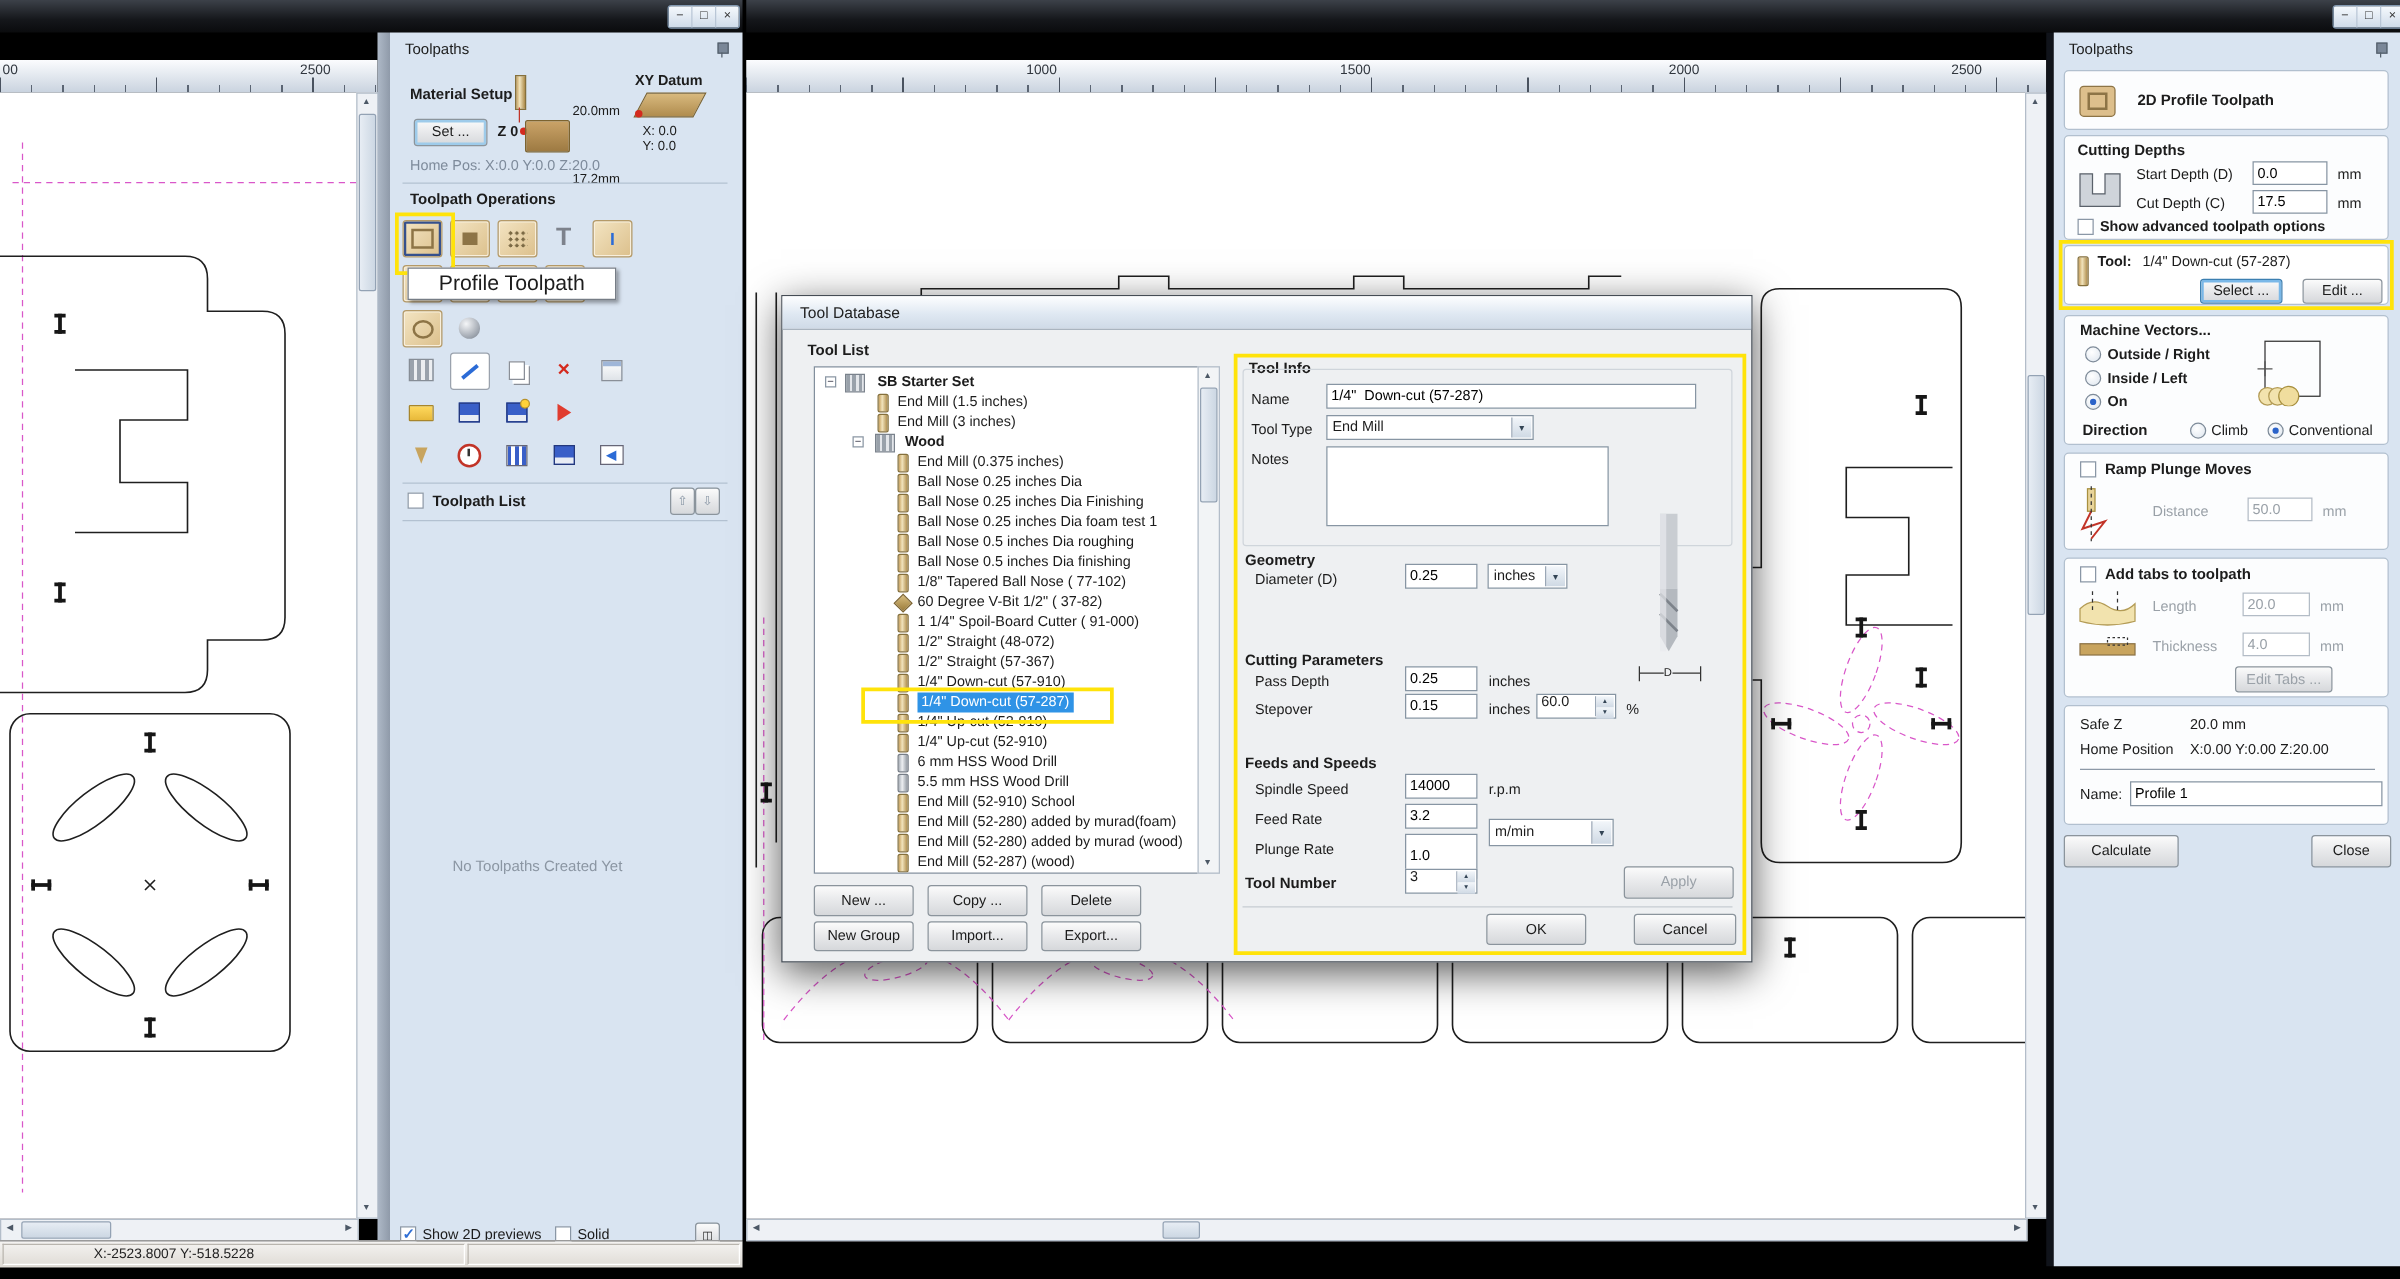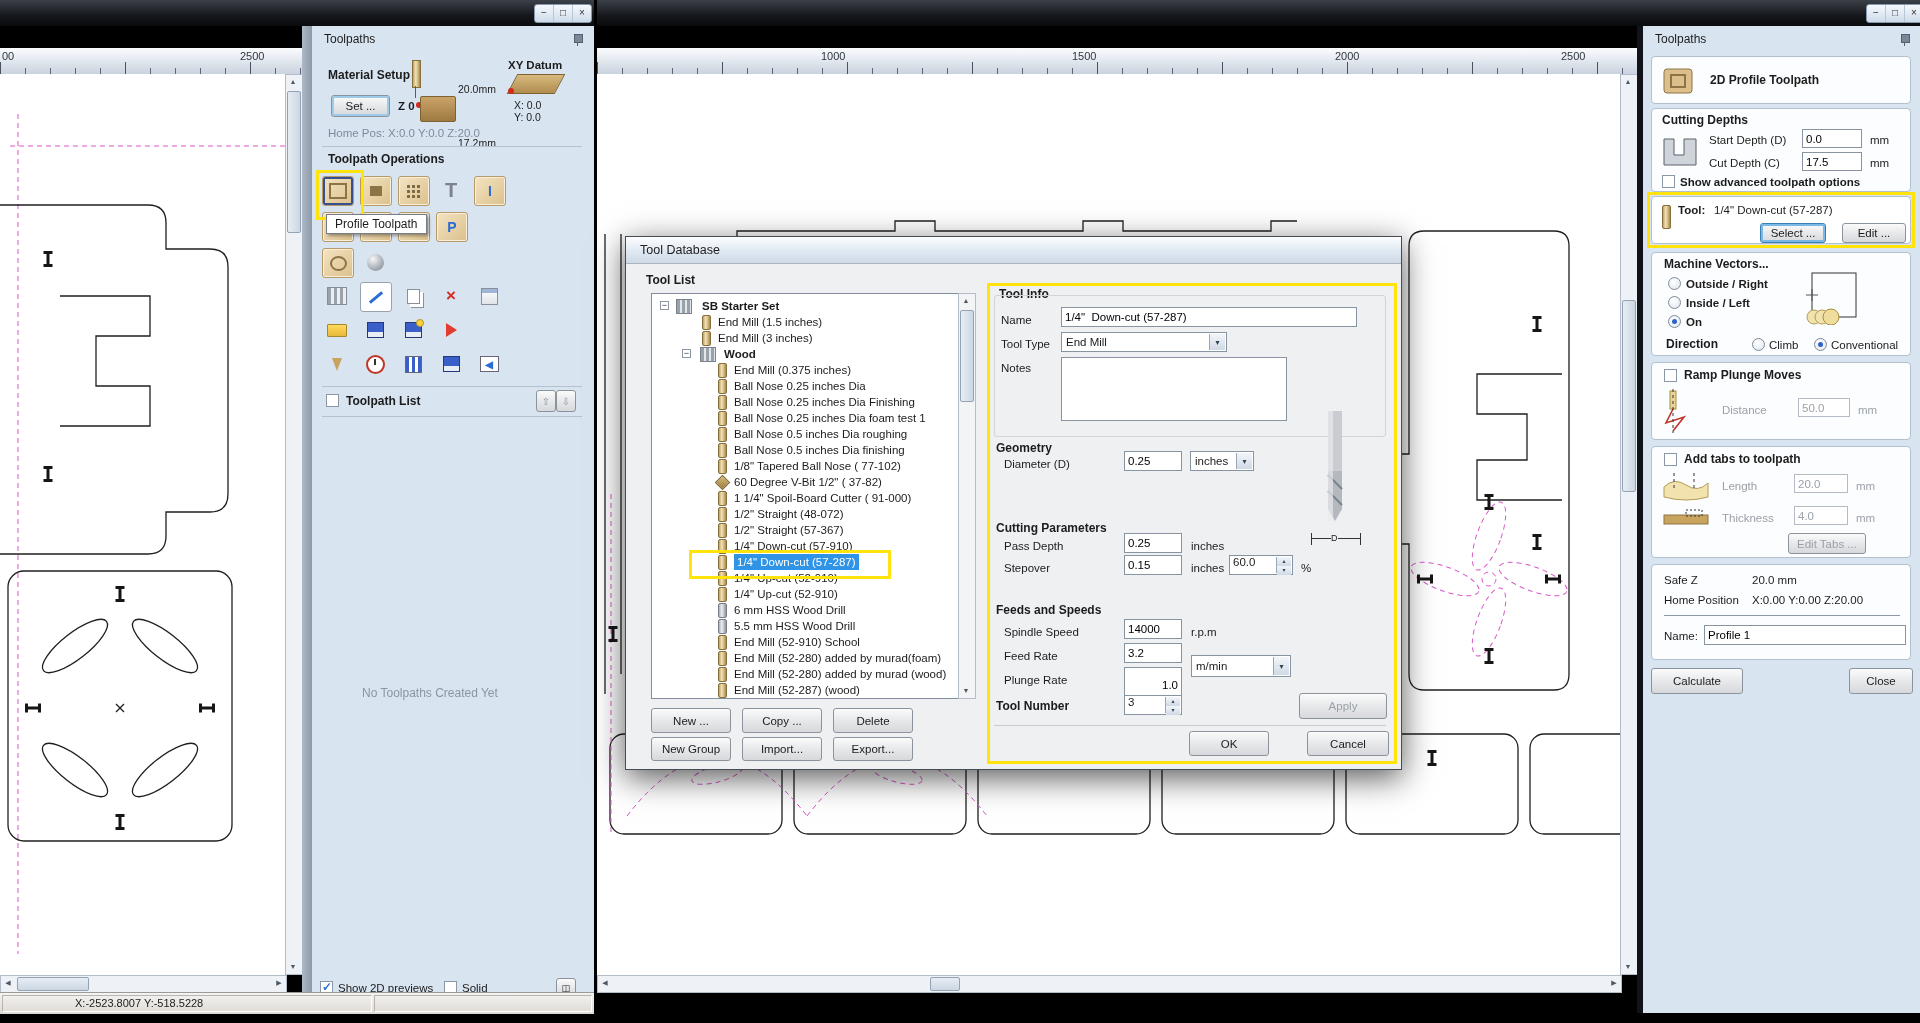--- a/index.html
+++ b/index.html
@@ -50,21 +50,21 @@
   .spn{position:absolute;right:1px;top:1px;bottom:1px;width:14px;display:flex;flex-direction:column;
       border-left:1px solid #9aa7b6;}
   .spn span{flex:1;font-size:6px;line-height:9px;text-align:center;color:#345;background:linear-gradient(#f2f6fa,#cfd9e4);}
   .cb{position:absolute;width:13px;height:13px;background:#fff;border:1px solid #8a97a6;box-sizing:border-box;}
   .cb.on::after{content:"\2713";position:absolute;left:1px;top:-2px;font-size:12px;color:#2f6fd6;font-weight:bold;}
   .rd{position:absolute;width:13px;height:13px;border-radius:50%;box-sizing:border-box;
       border:1px solid #7e8b99;background:radial-gradient(circle at 40% 35%,#fff,#dde5ee);}
   .rd.on::after{content:"";position:absolute;left:3px;top:3px;width:5px;height:5px;border-radius:50%;background:#2b63c9;}
   .hl{position:absolute;border:3px solid #ffe30a;pointer-events:none;z-index:70;}
   .tip{position:absolute;background:#fff;border:1px solid #767d86;box-shadow:2px 2px 3px rgba(0,0,0,.35);
-       font-size:12px;padding:2px 8px;z-index:75;}
+       font-size:17px;padding:2px 24px;z-index:75;}
   
   .rgrp{position:absolute;background:#fcfdfe;border:1px solid #b2c0cf;border-radius:4px;box-sizing:border-box;}
   
   #dlg{position:absolute;left:625px;top:236px;width:775px;height:532px;background:#eef0f2;
        border:1px solid #454c54;box-shadow:0 8px 30px rgba(0,0,0,.65);z-index:50;}
   #dlgtb{position:absolute;left:0;top:0;right:0;height:26px;
        background:linear-gradient(#fdfeff,#dfe8f2 55%,#cfdae7);border-bottom:1px solid #aab4bf;}
   .tree{position:absolute;left:25px;top:56px;width:323px;height:404px;background:#fff;
         border:1px solid #828f9d;overflow:hidden;}
   .trow{position:relative;height:16px;line-height:16px;font-size:11.5px;white-space:nowrap;}
@@ -667,21 +667,21 @@
     </div>
     <span class="t" style="position:absolute;left:675px;top:324px;">%</span>
 
     <span class="h12" style="position:absolute;left:370px;top:366px;">Feeds and Speeds</span>
     <span class="t" style="position:absolute;left:378px;top:388px;">Spindle Speed</span>
     <input class="inp" style="left: 498px; top: 382px; width: 58px; height: 20px;" value="14000">
     <span class="t" style="position:absolute;left:565px;top:388px;">r.p.m</span>
     <span class="t" style="position:absolute;left:378px;top:412px;">Feed Rate</span>
     <input class="inp" style="left: 498px; top: 406px; width: 58px; height: 20px;" value="3.2">
     <span class="t" style="position:absolute;left:378px;top:436px;">Plunge Rate</span>
-    <input class="inp" style="left: 498px; top: 430px; width: 58px; height: 36px; text-align: right;" value="1.0">
+    <input class="inp" style="left: 498px; top: 430px; width: 58px; height: 36px;" value="1.0">
     <div class="dd" style="left:565px;top:418px;width:100px;height:22px;">
       <span>m/min</span>
         <span class="ar">▾</span>
     </div>
     <span class="h12" style="position:absolute;left:370px;top:462px;">Tool Number</span>
     <div class="inp" style="left:498px;top:458px;width:58px;height:20px;">
       <span>3</span>
       <span class="spn">
           <span>▴</span>
           <span>▾</span>

